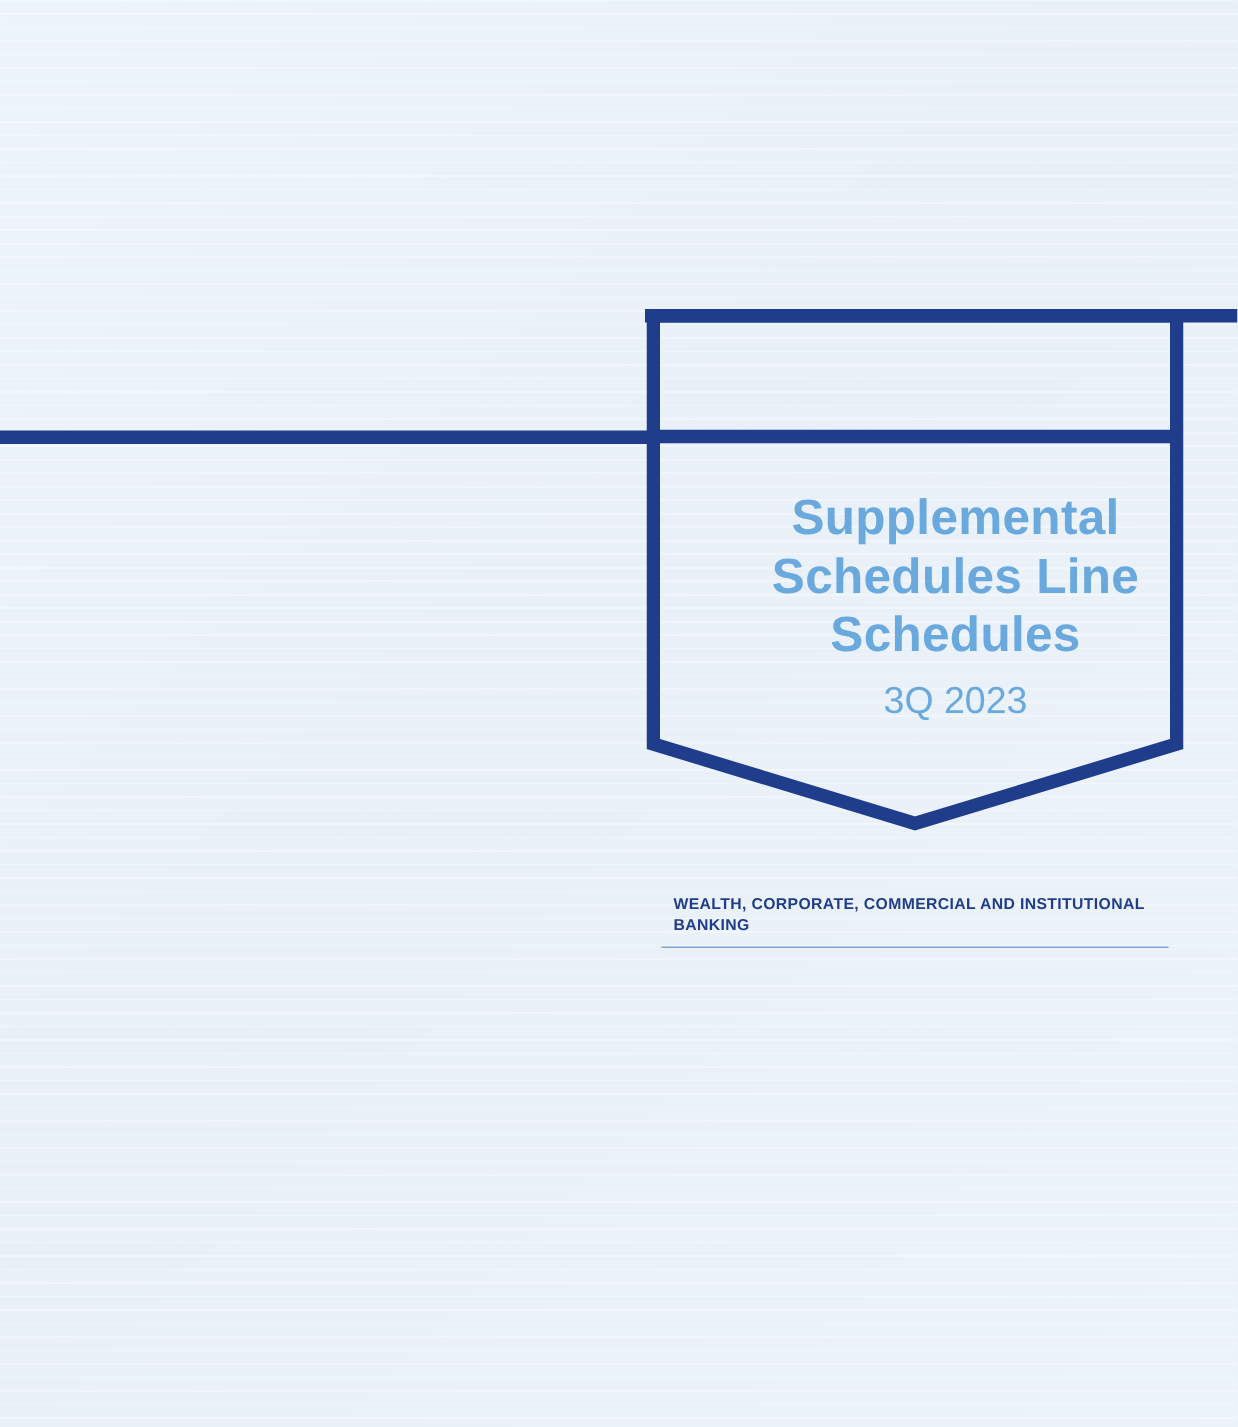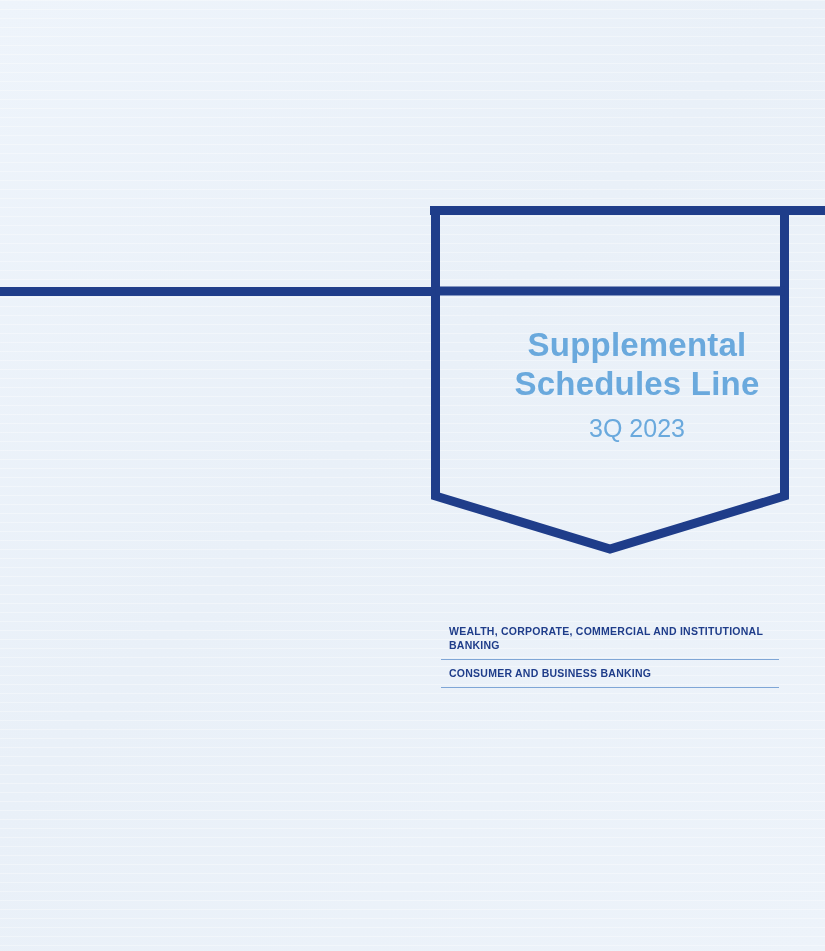--- a/index.html
+++ b/index.html
@@ -85,21 +85,21 @@
     color: #6aa9dd;
     font-size: 25px;
     line-height: 30px;
     font-weight: normal;
     margin: 10px 0 0 0;
   }
 
   .toc {
     position: absolute;
     left: 441px;
-    top: 616px;
+    top: 588px;
     width: 338px;
   }
   .toc-item {
     color: #1f3d8a;
     font-size: 10.5px;
     font-weight: bold;
     letter-spacing: 0.25px;
     line-height: 14px;
     padding: 6px 0 7px 8px;
     border-bottom: 1px solid #7fa6d6;
@@ -123,22 +123,22 @@
     <svg width="358" height="348" viewBox="0 0 358 348" xmlns="http://www.w3.org/2000/svg">
       <path d="M4.5 4.5 L353.5 4.5 L353.5 290 L179 343 L4.5 290 Z" fill="none" stroke="#1f3d8a" stroke-width="9"></path>
       <path d="M4.5 85 L353.5 85" stroke="#1f3d8a" stroke-width="9" fill="none"></path>
     </svg>
   </div>
 
   <div class="title-block">
     <h1 class="doc-title">
       <span>Supplemental</span><br>
       <span>Schedules Line</span><br>
+      <span>Schedules</span>
     </h1>
     <p class="doc-subtitle">3Q 2023</p>
   </div>
 
   <div class="toc">
     <div class="toc-item">WEALTH, CORPORATE, COMMERCIAL AND INSTITUTIONAL BANKING</div>
-    <div class="toc-item">CONSUMER AND BUSINESS BANKING</div>
   </div>
 
 </div>
 
 </body></html>

